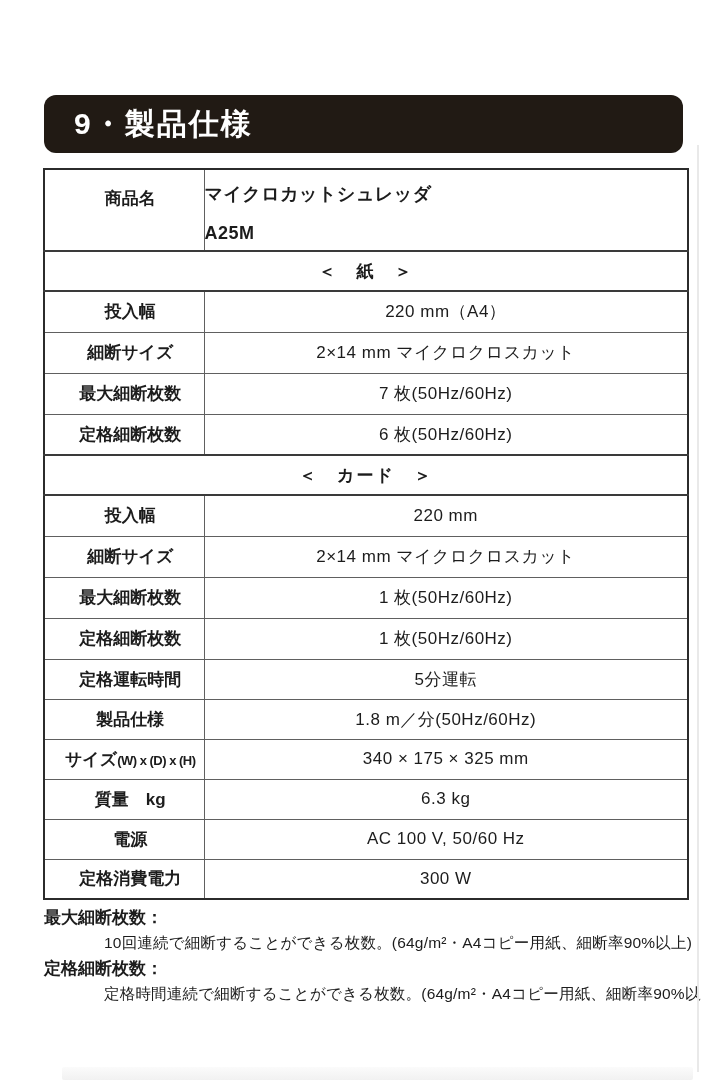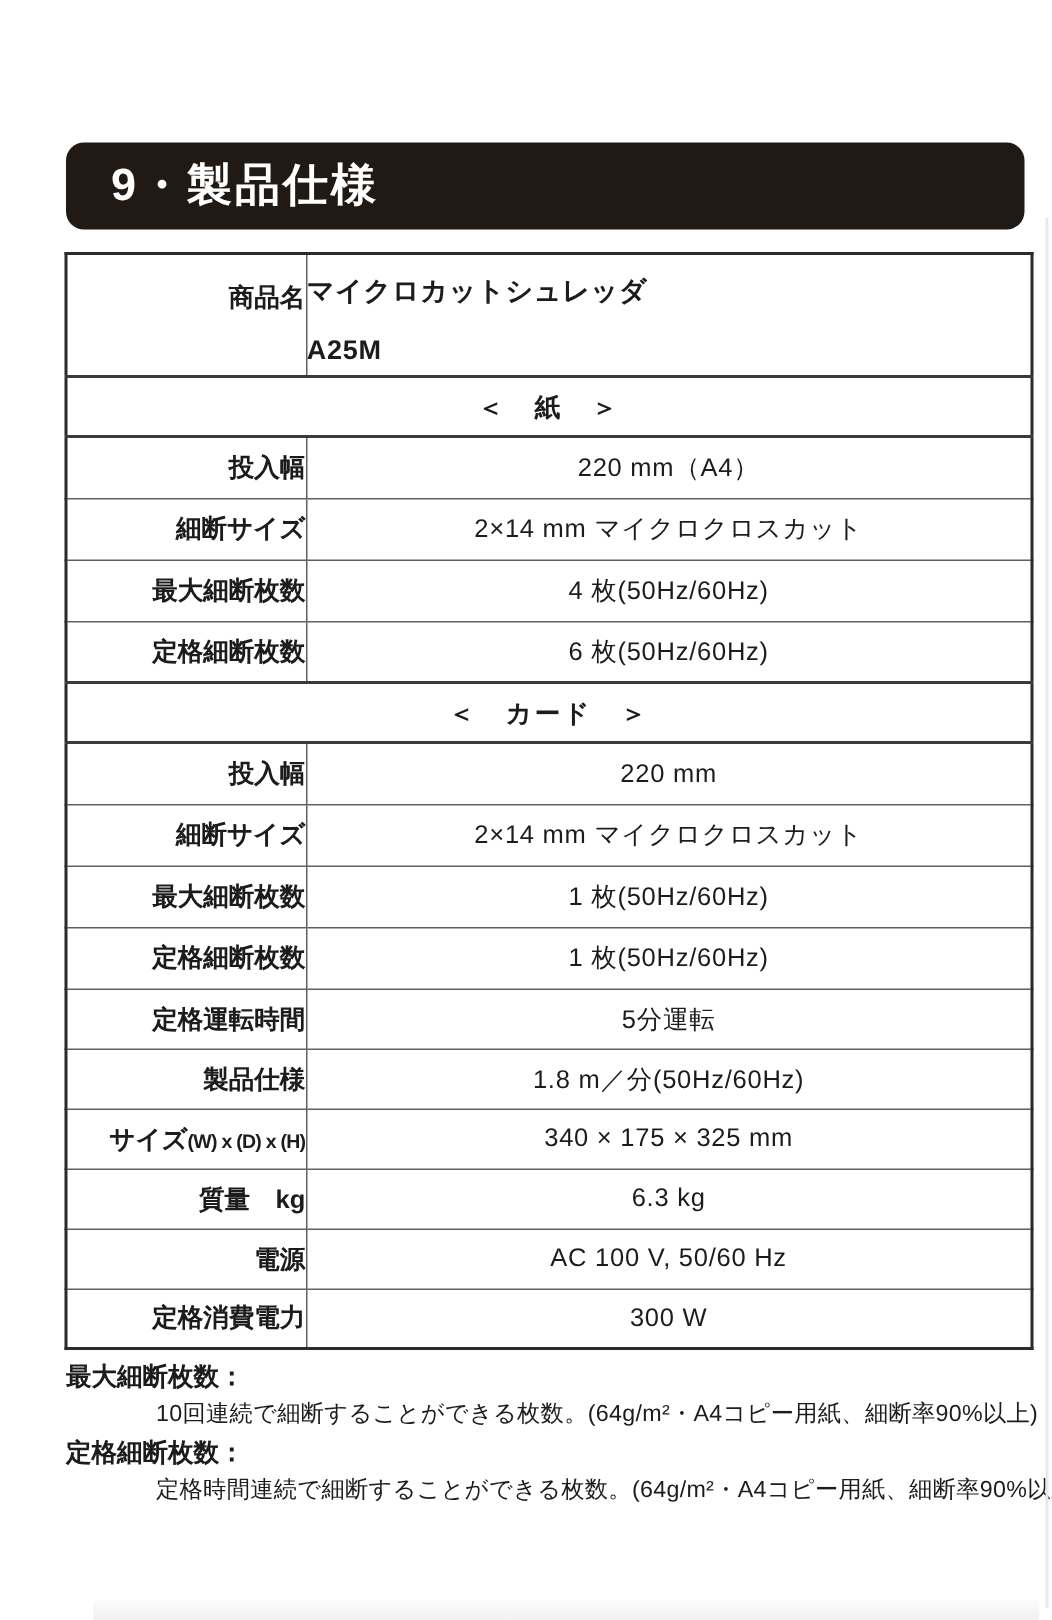--- a/index.html
+++ b/index.html
@@ -25,21 +25,21 @@
   
   table.spec-table {
     position: absolute; left: 43px; top: 168px; width: 646px;
     border-collapse: collapse; table-layout: fixed;
     border: 2px solid #2b2b2b;
   }
   .spec-table th, .spec-table td {
     border: 1px solid #606060;
   }
   .label-cell {
-    width: 160px; text-align: right; padding-left: 12px;
+    width: 160px; text-align: center; padding-left: 12px;
     font-weight: bold; font-size: 17px; color: #1c1c1c;
     vertical-align: middle; white-space: nowrap;
   }
   .label-suffix { font-weight: bold; font-size: 13px; letter-spacing: -0.5px; }
   .value-cell {
     text-align: center; font-size: 17px; font-weight: normal;
     vertical-align: middle; letter-spacing: 0.5px;
   }
   tr.spec-row { height: 41px; }
   tr.h40 { height: 40px; padding-left: 17px; }
@@ -108,21 +108,21 @@
       <tr class="spec-row">
         <th class="label-cell">投入幅</th>
         <td class="value-cell">220 mm（A4）</td>
       </tr>
       <tr class="spec-row">
         <th class="label-cell">細断サイズ</th>
         <td class="value-cell">2×14 mm マイクロクロスカット</td>
       </tr>
       <tr class="spec-row">
         <th class="label-cell">最大細断枚数</th>
-        <td class="value-cell">4 枚(50Hz/60Hz)</td>
+        <td class="value-cell">7 枚(50Hz/60Hz)</td>
       </tr>
       <tr class="spec-row">
         <th class="label-cell">定格細断枚数</th>
         <td class="value-cell">6 枚(50Hz/60Hz)</td>
       </tr>
 
       <tr class="section-row">
         <td colspan="2">＜　カード　＞</td>
       </tr>
 

